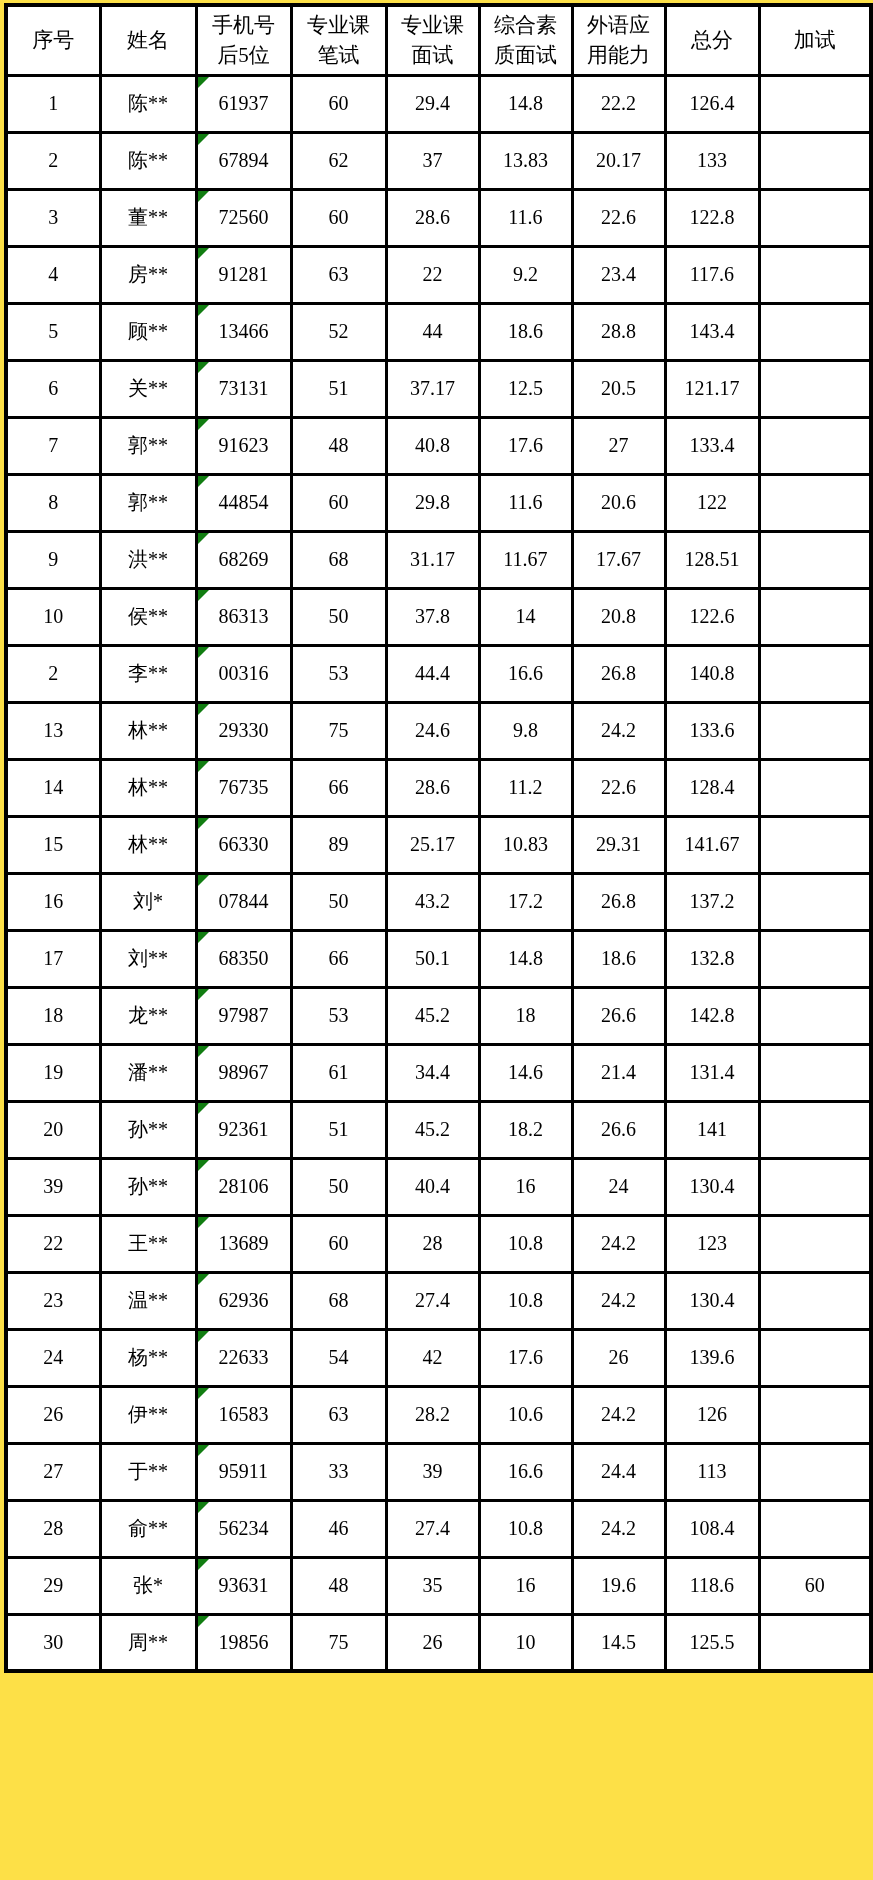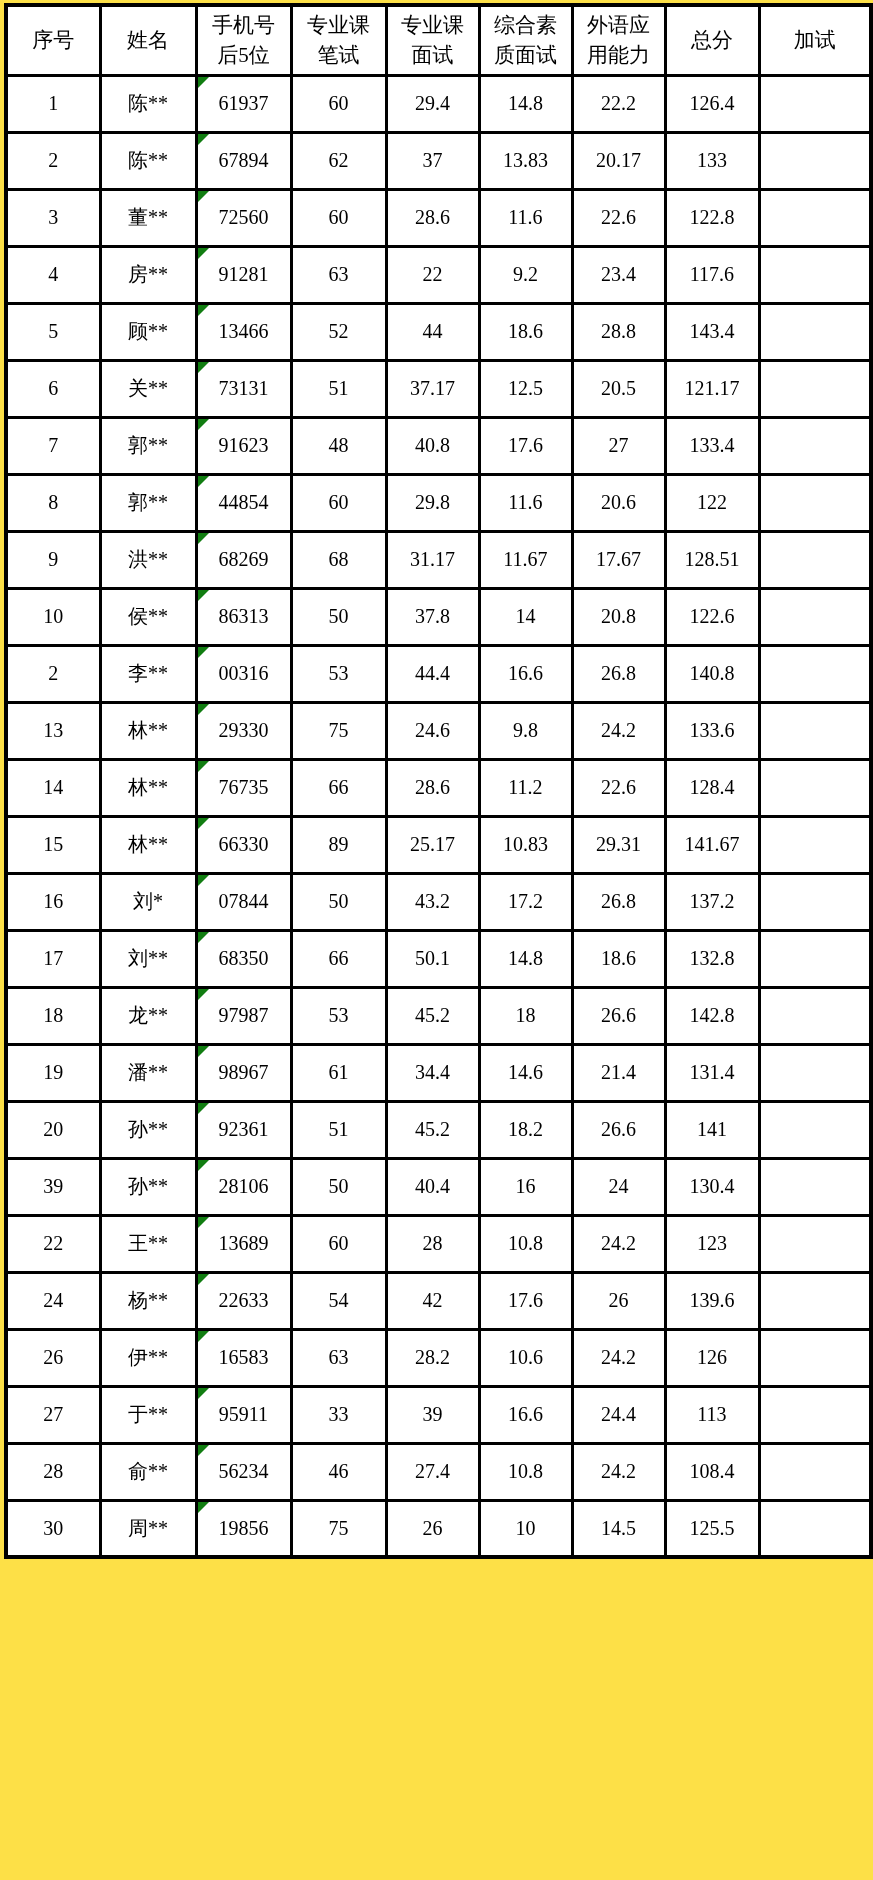--- a/index.html
+++ b/index.html
@@ -337,20 +337,31 @@
           <td><span class="cell-val">王**</span></td>
           <td><span class="tri"></span><span class="cell-val">13689</span></td>
           <td><span class="cell-val">60</span></td>
           <td><span class="cell-val">28</span></td>
           <td><span class="cell-val">10.8</span></td>
           <td><span class="cell-val">24.2</span></td>
           <td><span class="cell-val">123</span></td>
           <td><span class="cell-val"></span></td>
         </tr>
         <tr>
+          <td><span class="cell-val">23</span></td>
+          <td><span class="cell-val">温**</span></td>
+          <td><span class="tri"></span><span class="cell-val">62936</span></td>
+          <td><span class="cell-val">68</span></td>
+          <td><span class="cell-val">27.4</span></td>
+          <td><span class="cell-val">10.8</span></td>
+          <td><span class="cell-val">24.2</span></td>
+          <td><span class="cell-val">130.4</span></td>
+          <td><span class="cell-val"></span></td>
+        </tr>
+        <tr>
           <td><span class="cell-val">24</span></td>
           <td><span class="cell-val">杨**</span></td>
           <td><span class="tri"></span><span class="cell-val">22633</span></td>
           <td><span class="cell-val">54</span></td>
           <td><span class="cell-val">42</span></td>
           <td><span class="cell-val">17.6</span></td>
           <td><span class="cell-val">26</span></td>
           <td><span class="cell-val">139.6</span></td>
           <td><span class="cell-val"></span></td>
         </tr>
@@ -381,20 +392,31 @@
           <td><span class="cell-val">俞**</span></td>
           <td><span class="tri"></span><span class="cell-val">56234</span></td>
           <td><span class="cell-val">46</span></td>
           <td><span class="cell-val">27.4</span></td>
           <td><span class="cell-val">10.8</span></td>
           <td><span class="cell-val">24.2</span></td>
           <td><span class="cell-val">108.4</span></td>
           <td><span class="cell-val"></span></td>
         </tr>
         <tr>
+          <td><span class="cell-val">29</span></td>
+          <td><span class="cell-val">张*</span></td>
+          <td><span class="tri"></span><span class="cell-val">93631</span></td>
+          <td><span class="cell-val">48</span></td>
+          <td><span class="cell-val">35</span></td>
+          <td><span class="cell-val">16</span></td>
+          <td><span class="cell-val">19.6</span></td>
+          <td><span class="cell-val">118.6</span></td>
+          <td><span class="cell-val">60</span></td>
+        </tr>
+        <tr>
           <td><span class="cell-val">30</span></td>
           <td><span class="cell-val">周**</span></td>
           <td><span class="tri"></span><span class="cell-val">19856</span></td>
           <td><span class="cell-val">75</span></td>
           <td><span class="cell-val">26</span></td>
           <td><span class="cell-val">10</span></td>
           <td><span class="cell-val">14.5</span></td>
           <td><span class="cell-val">125.5</span></td>
           <td><span class="cell-val"></span></td>
         </tr>

